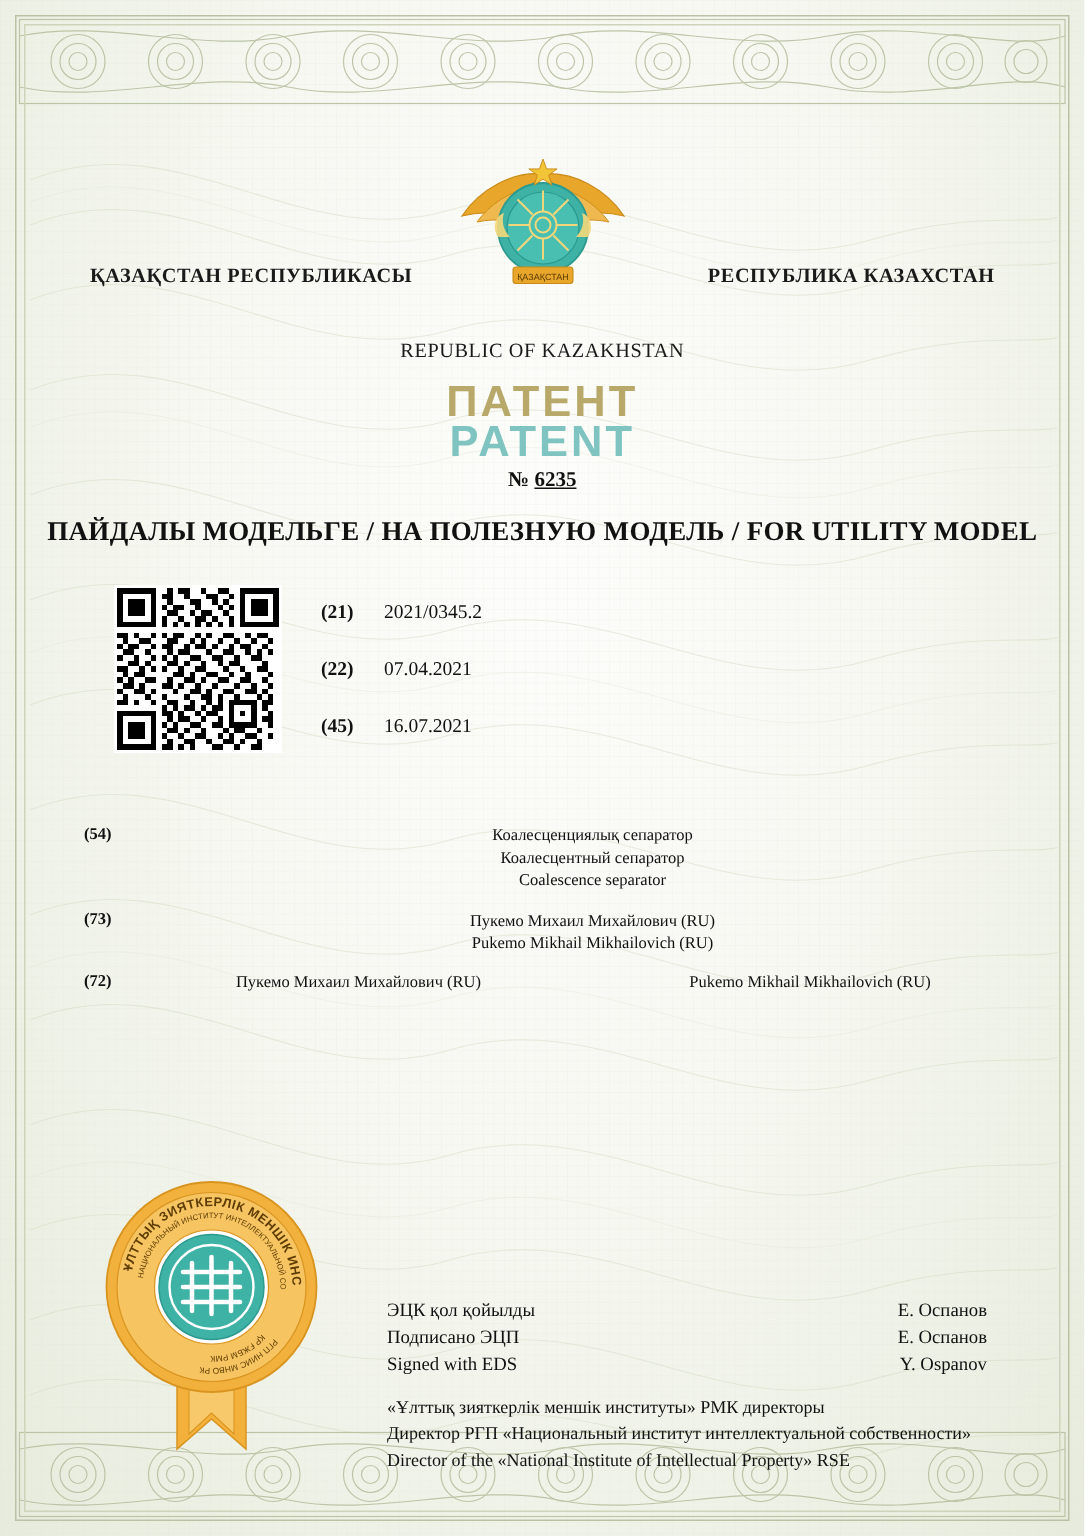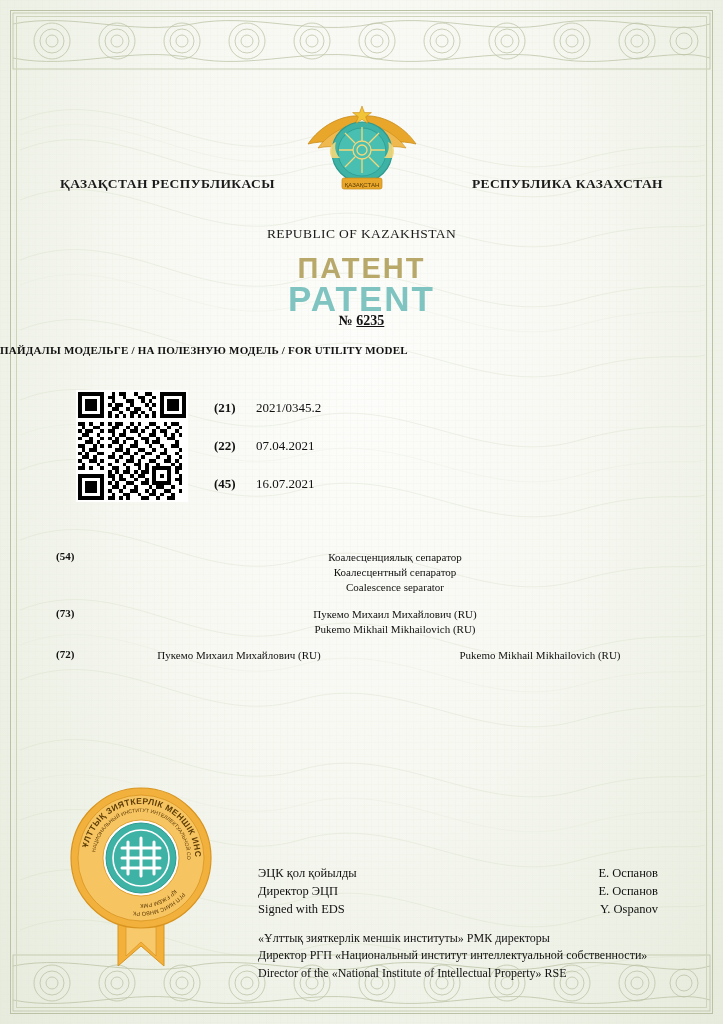--- a/index.html
+++ b/index.html
@@ -111,21 +111,21 @@
     letter-spacing: 2px;
     color: #b8a96a;
   }
   .patent-word-en {
     position: absolute;
     top: 279px;
     width: 100%;
     text-align: center;
     font-family: "Liberation Sans", sans-serif;
     font-weight: bold;
-    font-size: 35px;
+    font-size: 29px;
     letter-spacing: 2px;
     color: #7fc4c0;
   }
 
   .patent-number {
     position: absolute;
     top: 313px;
     width: 100%;
     text-align: center;
     font-size: 14px;
@@ -133,23 +133,23 @@
     color: #111;
   }
   .patent-number .num {
     text-decoration: underline;
   }
 
   .model-line {
     position: absolute;
     top: 344px;
     width: 100%;
-    text-align: left;
+    text-align: center;
     font-weight: bold;
-    font-size: 11px;
+    font-size: 18px;
     color: #111;
     letter-spacing: 0.2px;
     font-family: Liberation Serif, serif;
   }
 
   
   .qr {
     position: absolute;
     left: 76px;
     top: 390px;
@@ -740,21 +740,21 @@
         <circle cx="85" cy="88" r="28" fill="none" stroke="#ffffff" stroke-width="1.6"></circle>
       </g>
     </svg>
 
     <div class="sign-block">
       <div class="sign-row">
         <span class="l">ЭЦК қол қойылды</span>
         <span class="r">Е. Оспанов</span>
       </div>
       <div class="sign-row">
-        <span class="l">Директор ЭЦП</span>
+        <span class="l">Подписано ЭЦП</span>
         <span class="r">Е. Оспанов</span>
       </div>
       <div class="sign-row">
         <span class="l">Signed with EDS</span>
         <span class="r">Y. Ospanov</span>
       </div>
     </div>
 
     <div class="footer-block">
       <div>«Ұлттық зияткерлік меншік институты» РМК директоры</div>

